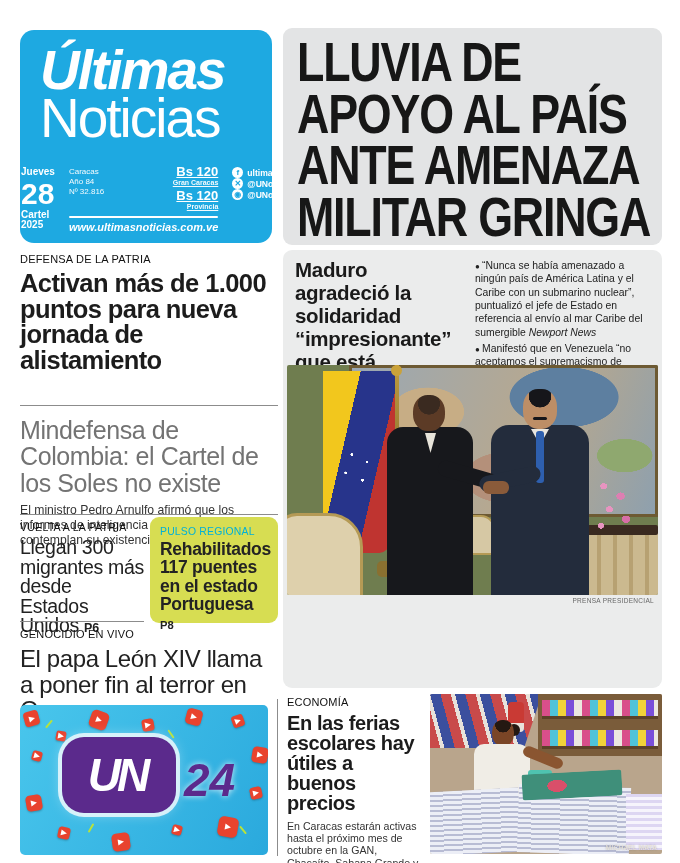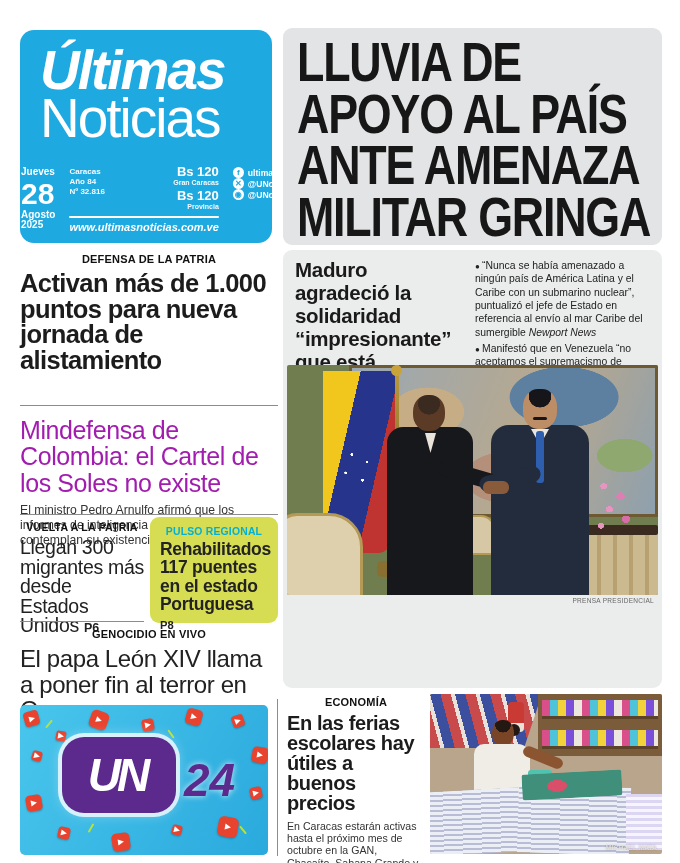--- a/index.html
+++ b/index.html
@@ -11,22 +11,22 @@
   .wordmark{padding:14px 0 0 20px;line-height:.95;}
   .wm1{font-size:55px;font-weight:bold;font-style:italic;letter-spacing:-2px;}
   .wm2{font-size:55px;font-weight:normal;letter-spacing:-2px;margin-top:-4px;}
   .mh-info{position:absolute;left:1px;right:12px;bottom:10px;display:flex;align-items:flex-start;}
   .date-col{width:44px;display:flex;flex-direction:column;line-height:1.05;padding-top:2px;}
   .d-sm{font-size:10px;font-weight:bold;}
   .d-big{font-size:30px;font-weight:bold;line-height:1;margin:1px 0;}
   .vbar{width:4px;background:#fff;border-radius:2px;margin:2px 7px;}
   .mid-col{flex:1;display:flex;flex-direction:column;}
   .mid-top{display:flex;justify-content:space-between;}
-  .edition{font-size:8px;line-height:1.25;font-weight:bold;opacity:.95;padding-top:2px;}
-  .prices{text-align:right;line-height:1;}
+  .edition{font-size:8px;line-height:1.25;font-weight:normal;opacity:.95;padding-top:2px;}
+  .prices{text-align:right;line-height:1;text-decoration:underline;}
   .price-val{font-size:13px;font-weight:bold;}
   .price-lbl{font-size:7px;font-weight:bold;opacity:.95;margin:1px 0 3px;}
   .mh-line{height:2px;background:#fff;margin-top:3px;border-radius:1px;}
   .mh-url{font-size:11px;font-weight:bold;font-style:italic;text-align:center;margin-top:3px;}
   .social-col{width:94px;display:flex;flex-direction:column;justify-content:space-between;padding:2px 0;}
   .soc-row{display:flex;align-items:center;gap:4px;}
   .soc-ic{width:11px;height:11px;border-radius:50%;background:#fff;color:#1ea9e1;font-size:8px;font-weight:bold;display:flex;align-items:center;justify-content:center;line-height:1;flex:0 0 11px;}
   .soc-tx{font-size:8.6px;font-weight:bold;white-space:nowrap;}
 
   
@@ -80,24 +80,24 @@
   .m2-head{left:236px;top:24px;width:34px;height:40px;background:radial-gradient(circle at 50% 18%,#16161a 0 30%,#bd8e66 31%);border-radius:44%;}
   .m2-stache{left:246px;top:52px;width:14px;height:3px;background:#16161a;border-radius:2px;}
   .m2-shirt{left:244px;top:64px;width:18px;height:16px;background:#e9e6df;clip-path:polygon(0 0,100% 0,50% 100%);}
   .m2-tie{left:249px;top:66px;width:8px;height:52px;background:#2e5fae;border-radius:3px;}
   .arm-l{left:150px;top:102px;width:62px;height:16px;background:#17181c;transform:rotate(16deg);border-radius:8px;}
   .arm-r{left:192px;top:106px;width:62px;height:16px;background:#232c3c;transform:rotate(-12deg);border-radius:8px;}
   .hands{left:196px;top:116px;width:26px;height:13px;background:#8a5b3a;border-radius:6px;}
 
   
   .art{position:absolute;left:20px;width:258px;}
-  .kicker{font-size:11px;font-weight:bold;letter-spacing:.2px;color:#111;text-align:center;}
+  .kicker{font-size:11px;font-weight:normal;letter-spacing:.2px;color:#111;}
   .kicker-cyan{color:#00b0d8;}
   .h-bold{font-size:25.5px;font-weight:bold;line-height:1.0;letter-spacing:-.6px;color:#1c1c1c;margin:6px 0 0;}
-  .h-med{font-size:25px;font-weight:normal;line-height:1.05;letter-spacing:-.4px;color:#a21caf;margin:5px 0 0;}
+  .h-med{font-size:25px;font-weight:normal;line-height:1.05;letter-spacing:-.4px;color:#737373;margin:5px 0 0;}
   .h-sm{font-size:19.5px;font-weight:normal;line-height:1.0;letter-spacing:-.3px;color:#222;margin:5px 0 0;}
   .h-art4{font-size:24px;font-weight:normal;line-height:1.07;letter-spacing:-.4px;color:#222;margin:6px 0 0;}
   .art-body{font-size:12.6px;line-height:1.22;color:#333;margin:7px 0 0;}
   .hline{position:absolute;left:20px;width:258px;height:1px;background:#8c8c8c;}
   .pulso-box{position:absolute;left:150px;top:517px;width:128px;height:106px;background:#d7dd52;border-radius:9px;padding:9px 10px;box-sizing:border-box;}
   .pulso-h{font-size:17.5px;font-weight:bold;line-height:1.05;letter-spacing:-.3px;color:#232323;margin:3px 0 0;}
 
   
   .ad{position:absolute;left:20px;top:705px;width:248px;height:150px;border-radius:5px;overflow:hidden;background:linear-gradient(120deg,#49c6ec,#2aa9dd);}
   .pl{position:absolute;background:#e8432e;border-radius:26%;box-shadow:0 1px 2px rgba(0,0,0,.25);}
@@ -136,21 +136,21 @@
 
   <header class="masthead">
     <div class="wordmark">
       <div class="wm1">Últimas</div>
       <div class="wm2">Noticias</div>
     </div>
     <div class="mh-info">
       <div class="date-col">
         <span class="d-sm">Jueves</span>
         <span class="d-big">28</span>
-        <span class="d-sm">Agosto</span>
+        <span class="d-sm">Cartel</span>
         <span class="d-sm">2025</span>
       </div>
       <div class="vbar"></div>
       <div class="mid-col">
         <div class="mid-top">
           <div class="edition">
             <div>Caracas</div>
             <div>Año 84</div>
             <div>Nº 32.816</div>
           </div>

